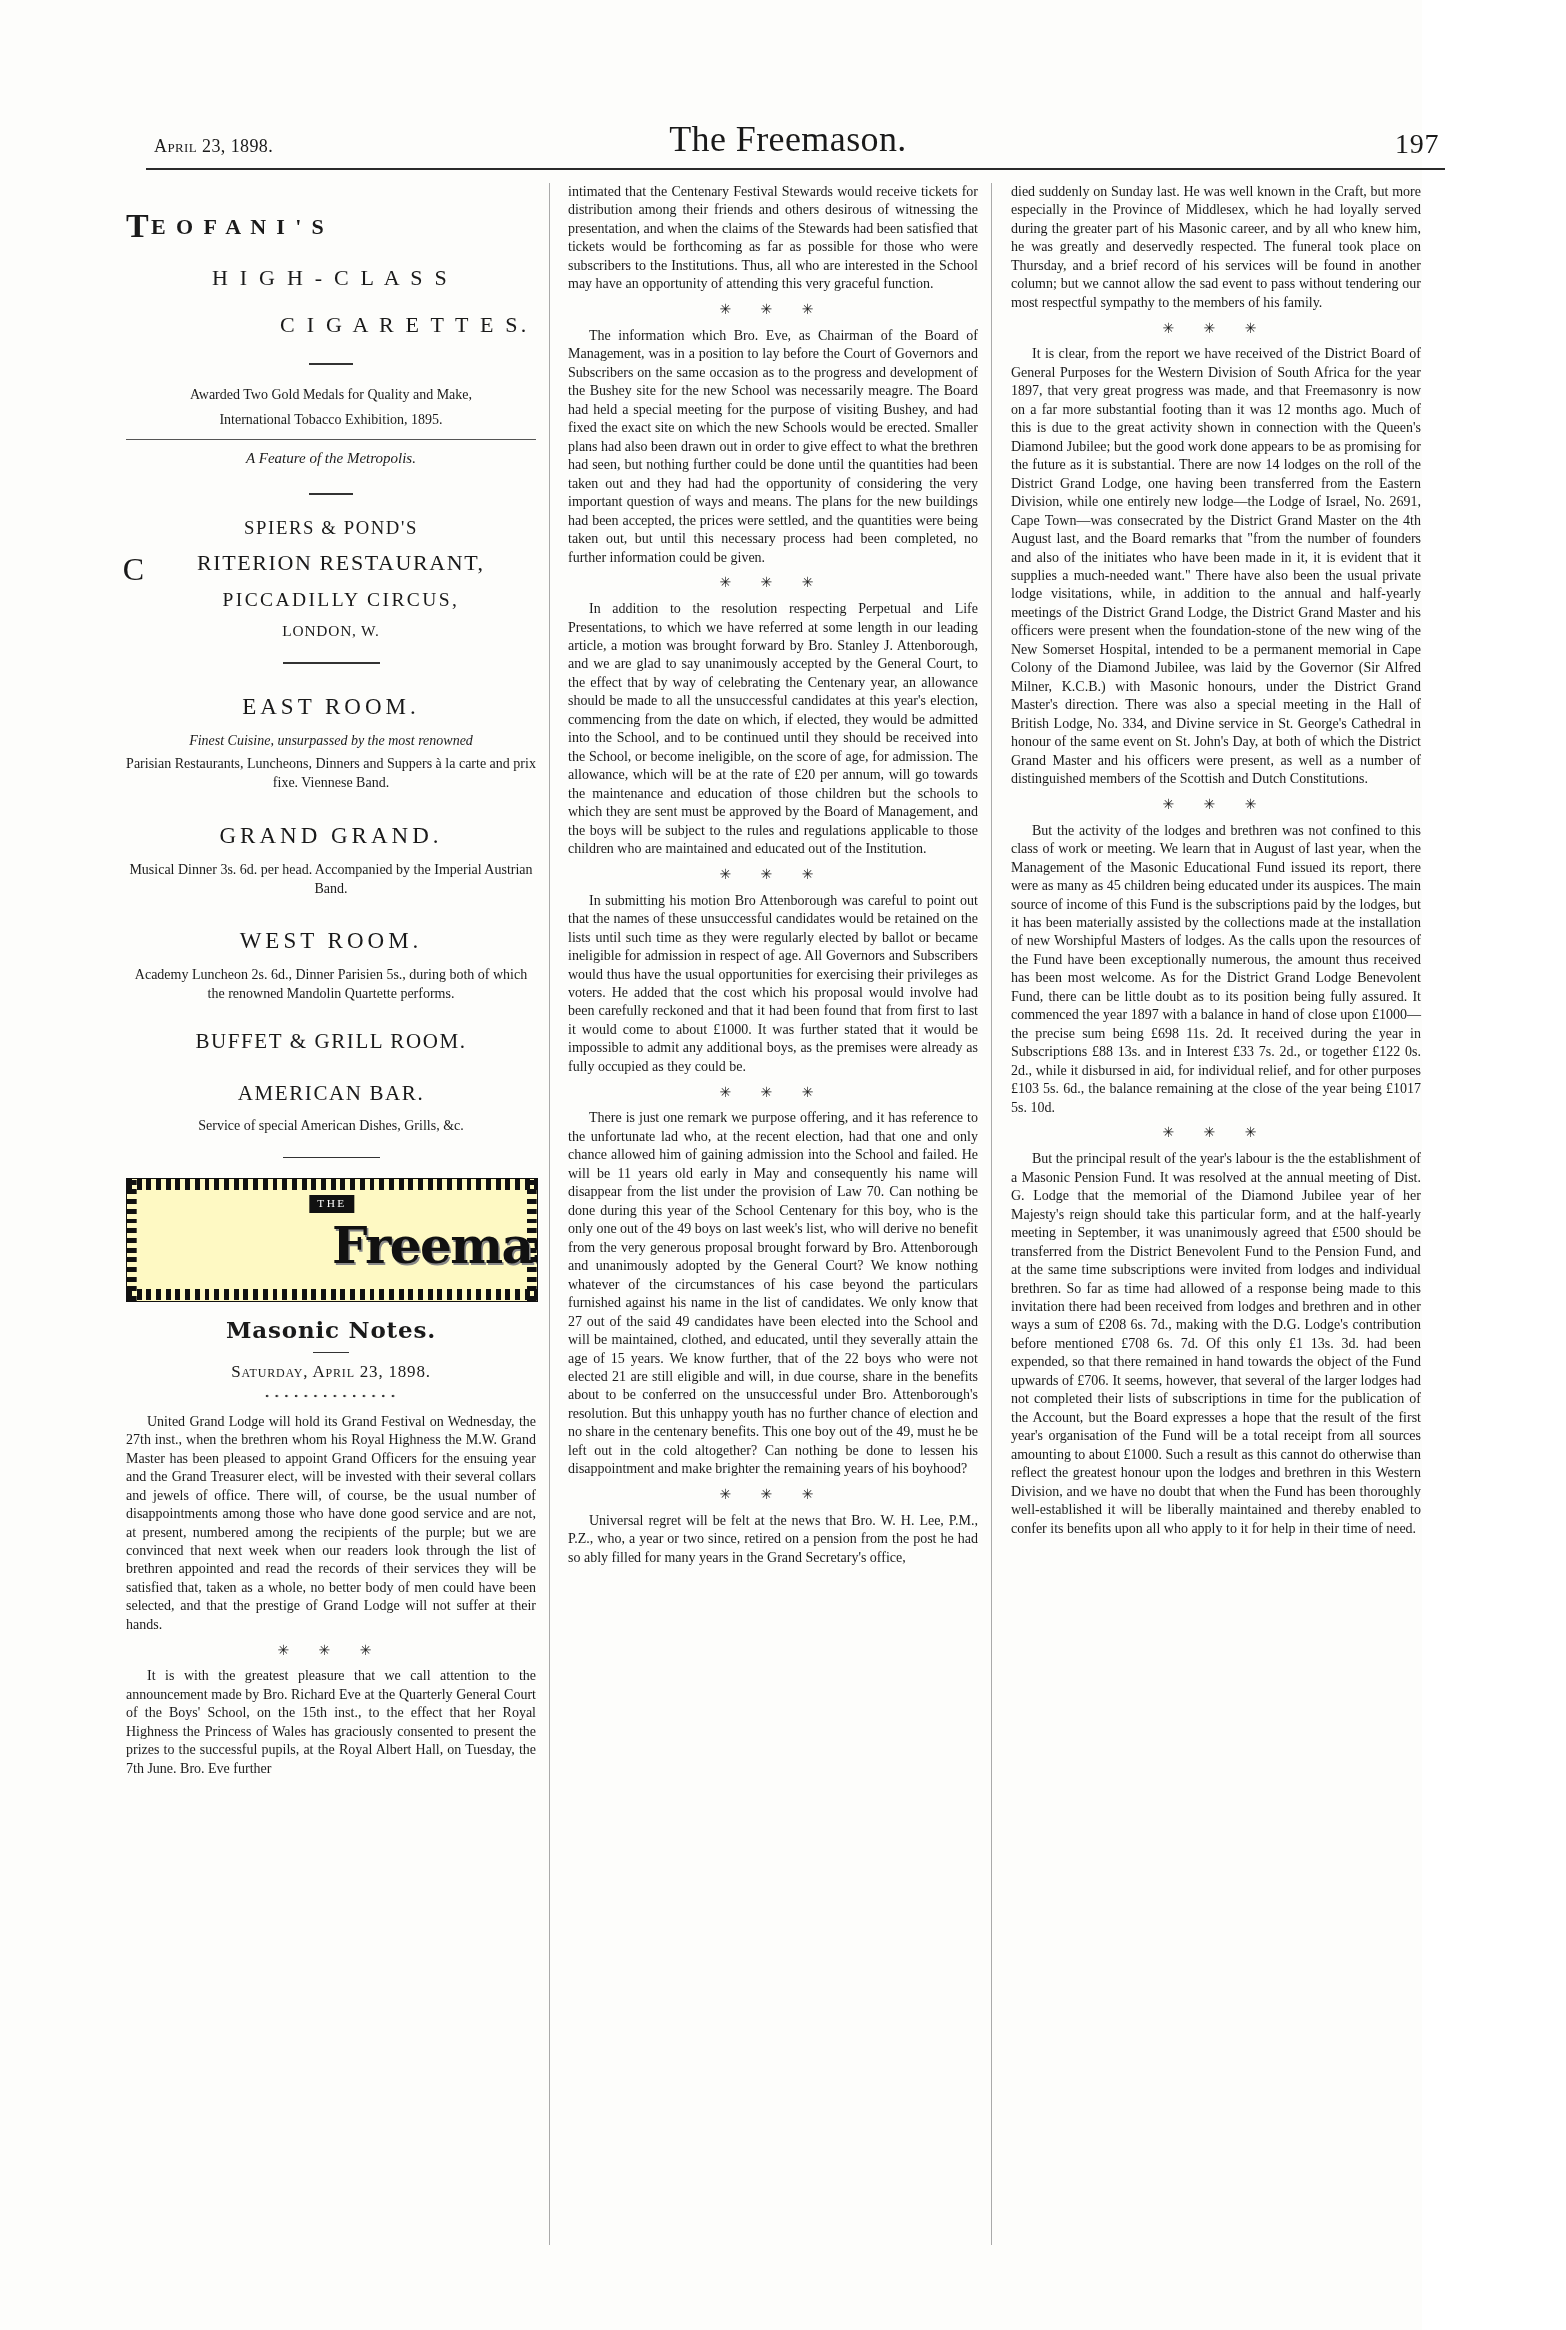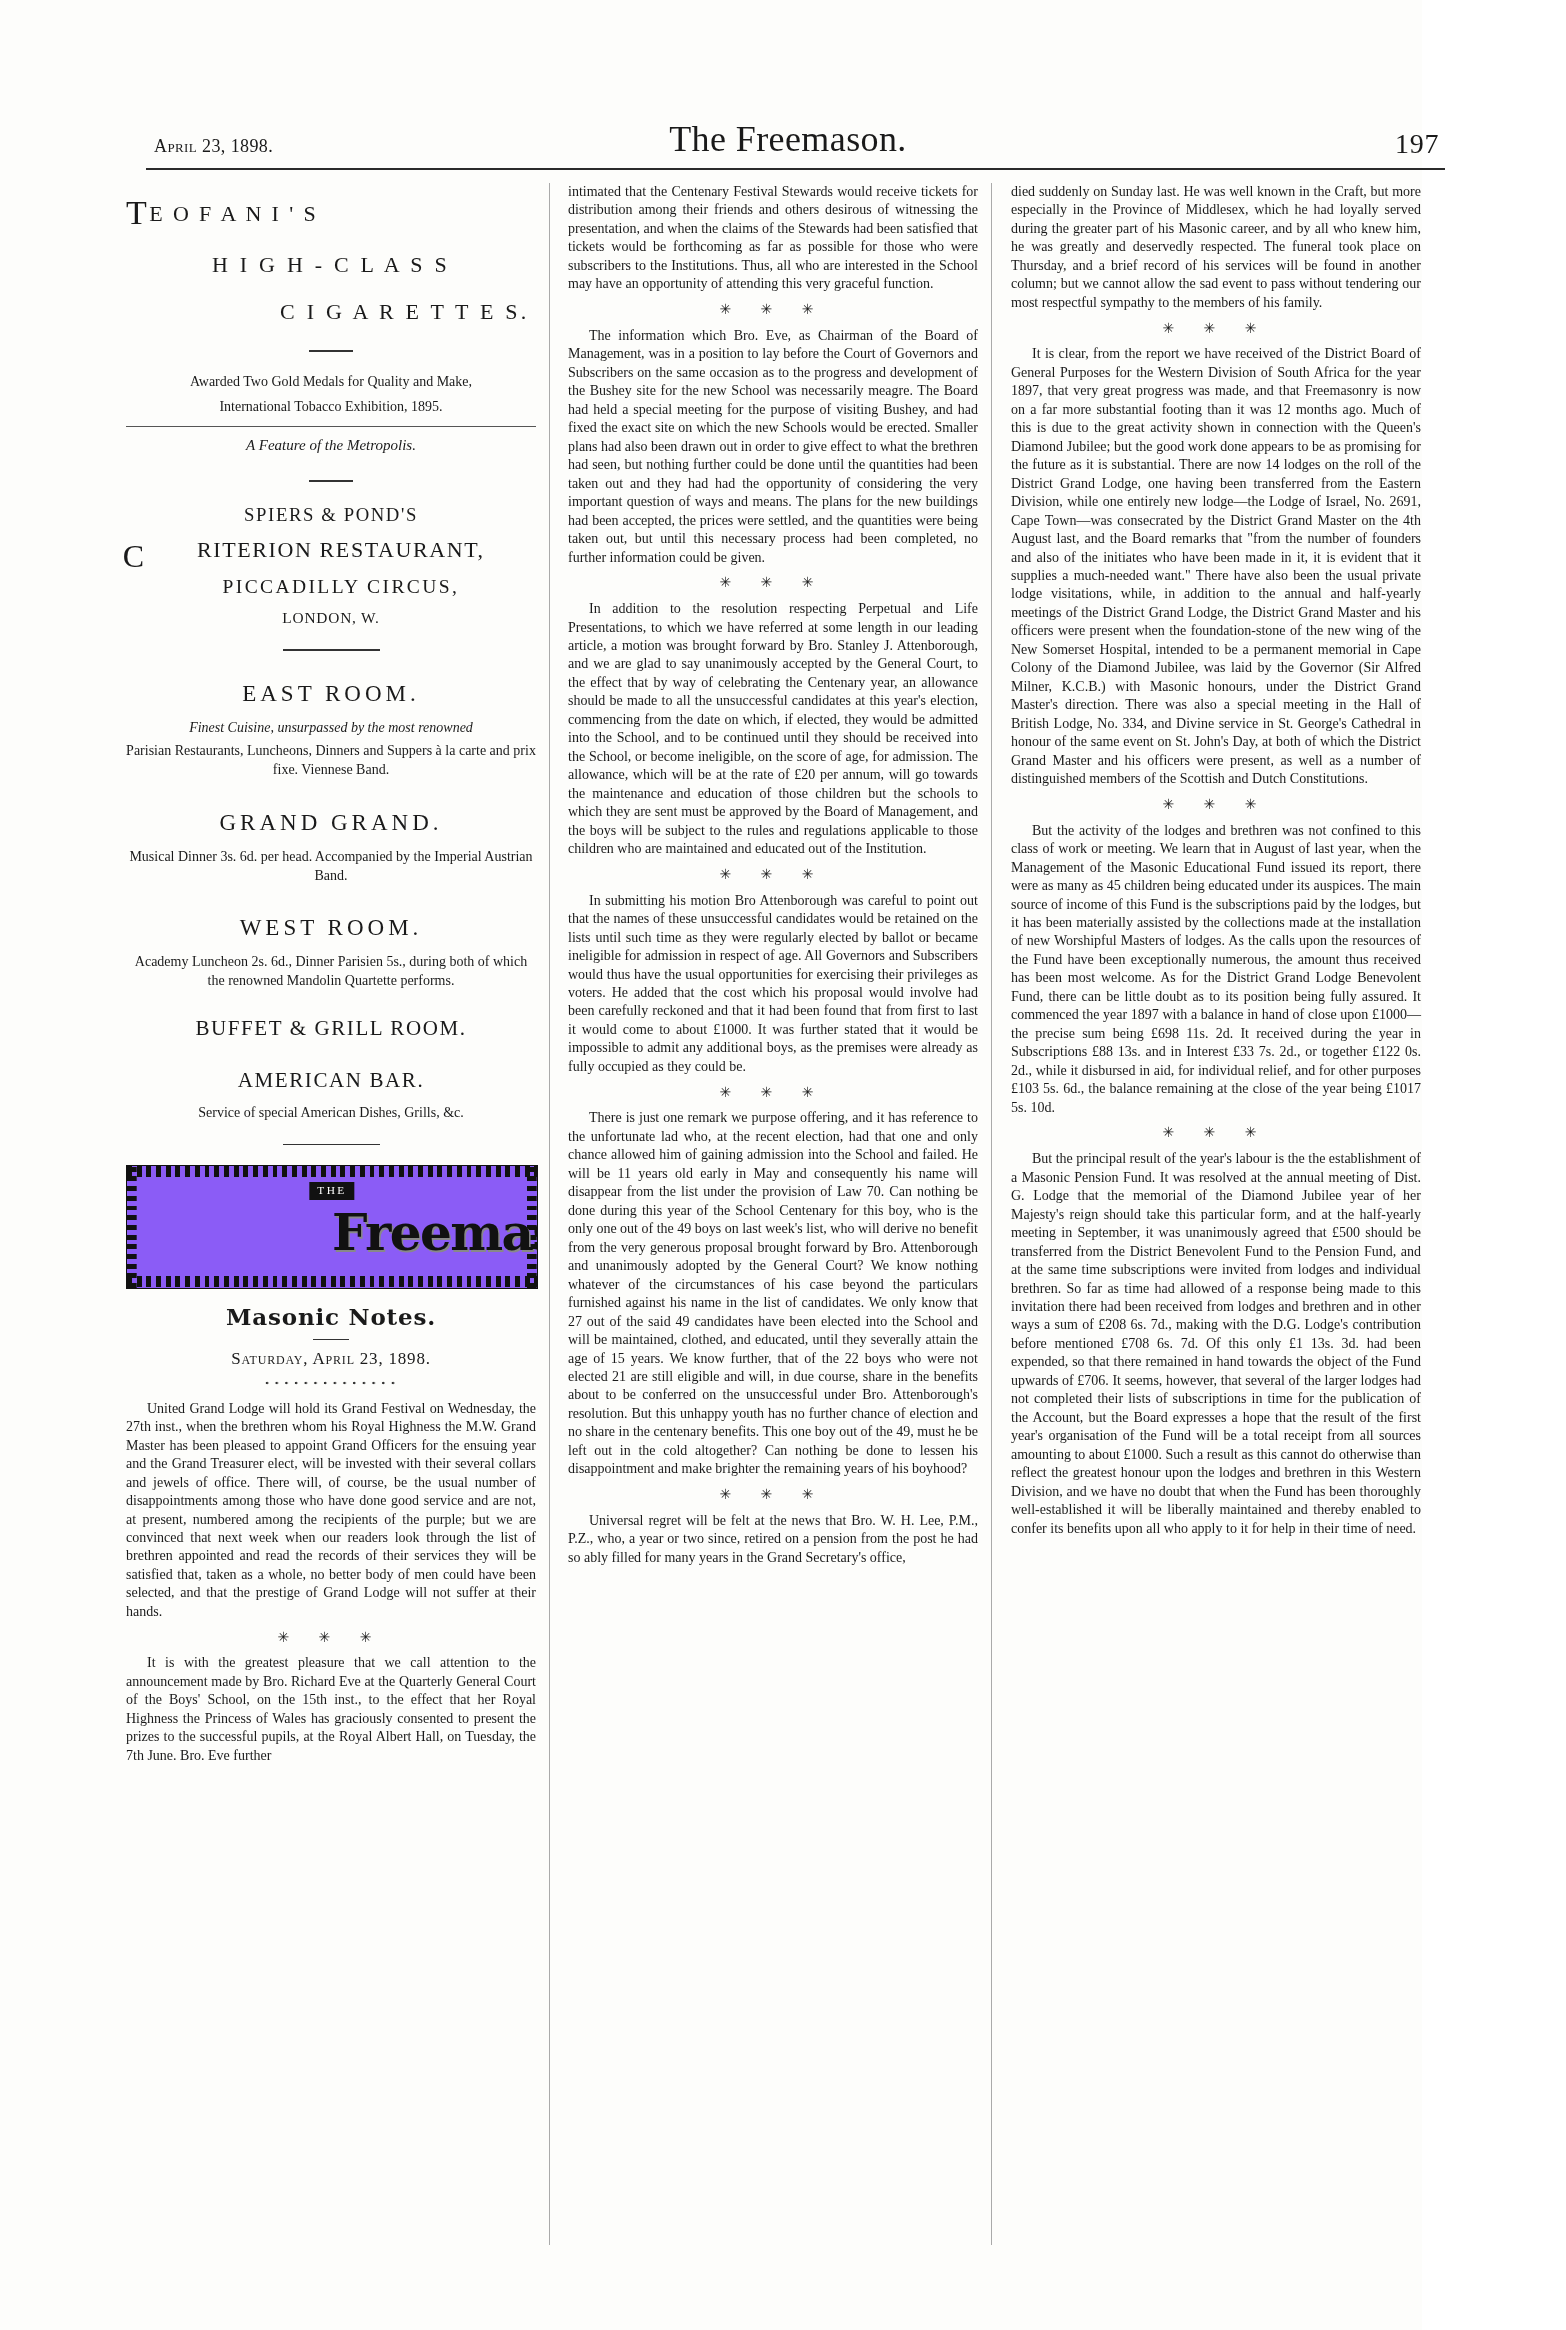--- a/index.html
+++ b/index.html
@@ -87,21 +87,22 @@
   #vr1 { left: 549px; }
   #vr2 { left: 991px; }
 
   p { margin: 0 0 0 0; text-indent: 21px; }
   p.noind { text-indent: 0; }
 
   
   .ad-line1 {
     font-size: 22px;
     letter-spacing: 2.4px;
-    margin-top: 8px;
+    margin-top: 21px;
+    font-weight: bold;
   }
   .ad-line1 .drop {
     font-size: 34px;
     vertical-align: -3.2px;
   }
   .ad-line2 {
     font-size: 22px;
     letter-spacing: 3.2px;
     text-align: center;
     margin-top: 14px;
@@ -198,21 +199,21 @@
     line-height: 1.4;
     margin: 16px 0 11.4px 0;
   }
 
   
   .logo-banner {
     width: 100%;
     height: 122px;
     margin: 8px 0 10px 0;
     position: relative;
-    background: #8b5cf6;
+    background: #fef9c3;
     border: 1.6px solid #111;
     overflow: hidden;
   }
   .logo-deco {
     position: absolute;
     left: 0; top: 0; right: 0; bottom: 0;
     background:
       repeating-linear-gradient(90deg, #111 0 4.9px, transparent 4.9px 9.7px) 0 0/100% 11.4px no-repeat,
       repeating-linear-gradient(90deg, #111 0 4.9px, transparent 4.9px 9.7px) 0 100%/100% 11.4px no-repeat,
       repeating-linear-gradient(0deg, #111 0 4.9px, transparent 4.9px 9.7px) 0 0/9.7px 100% no-repeat,

